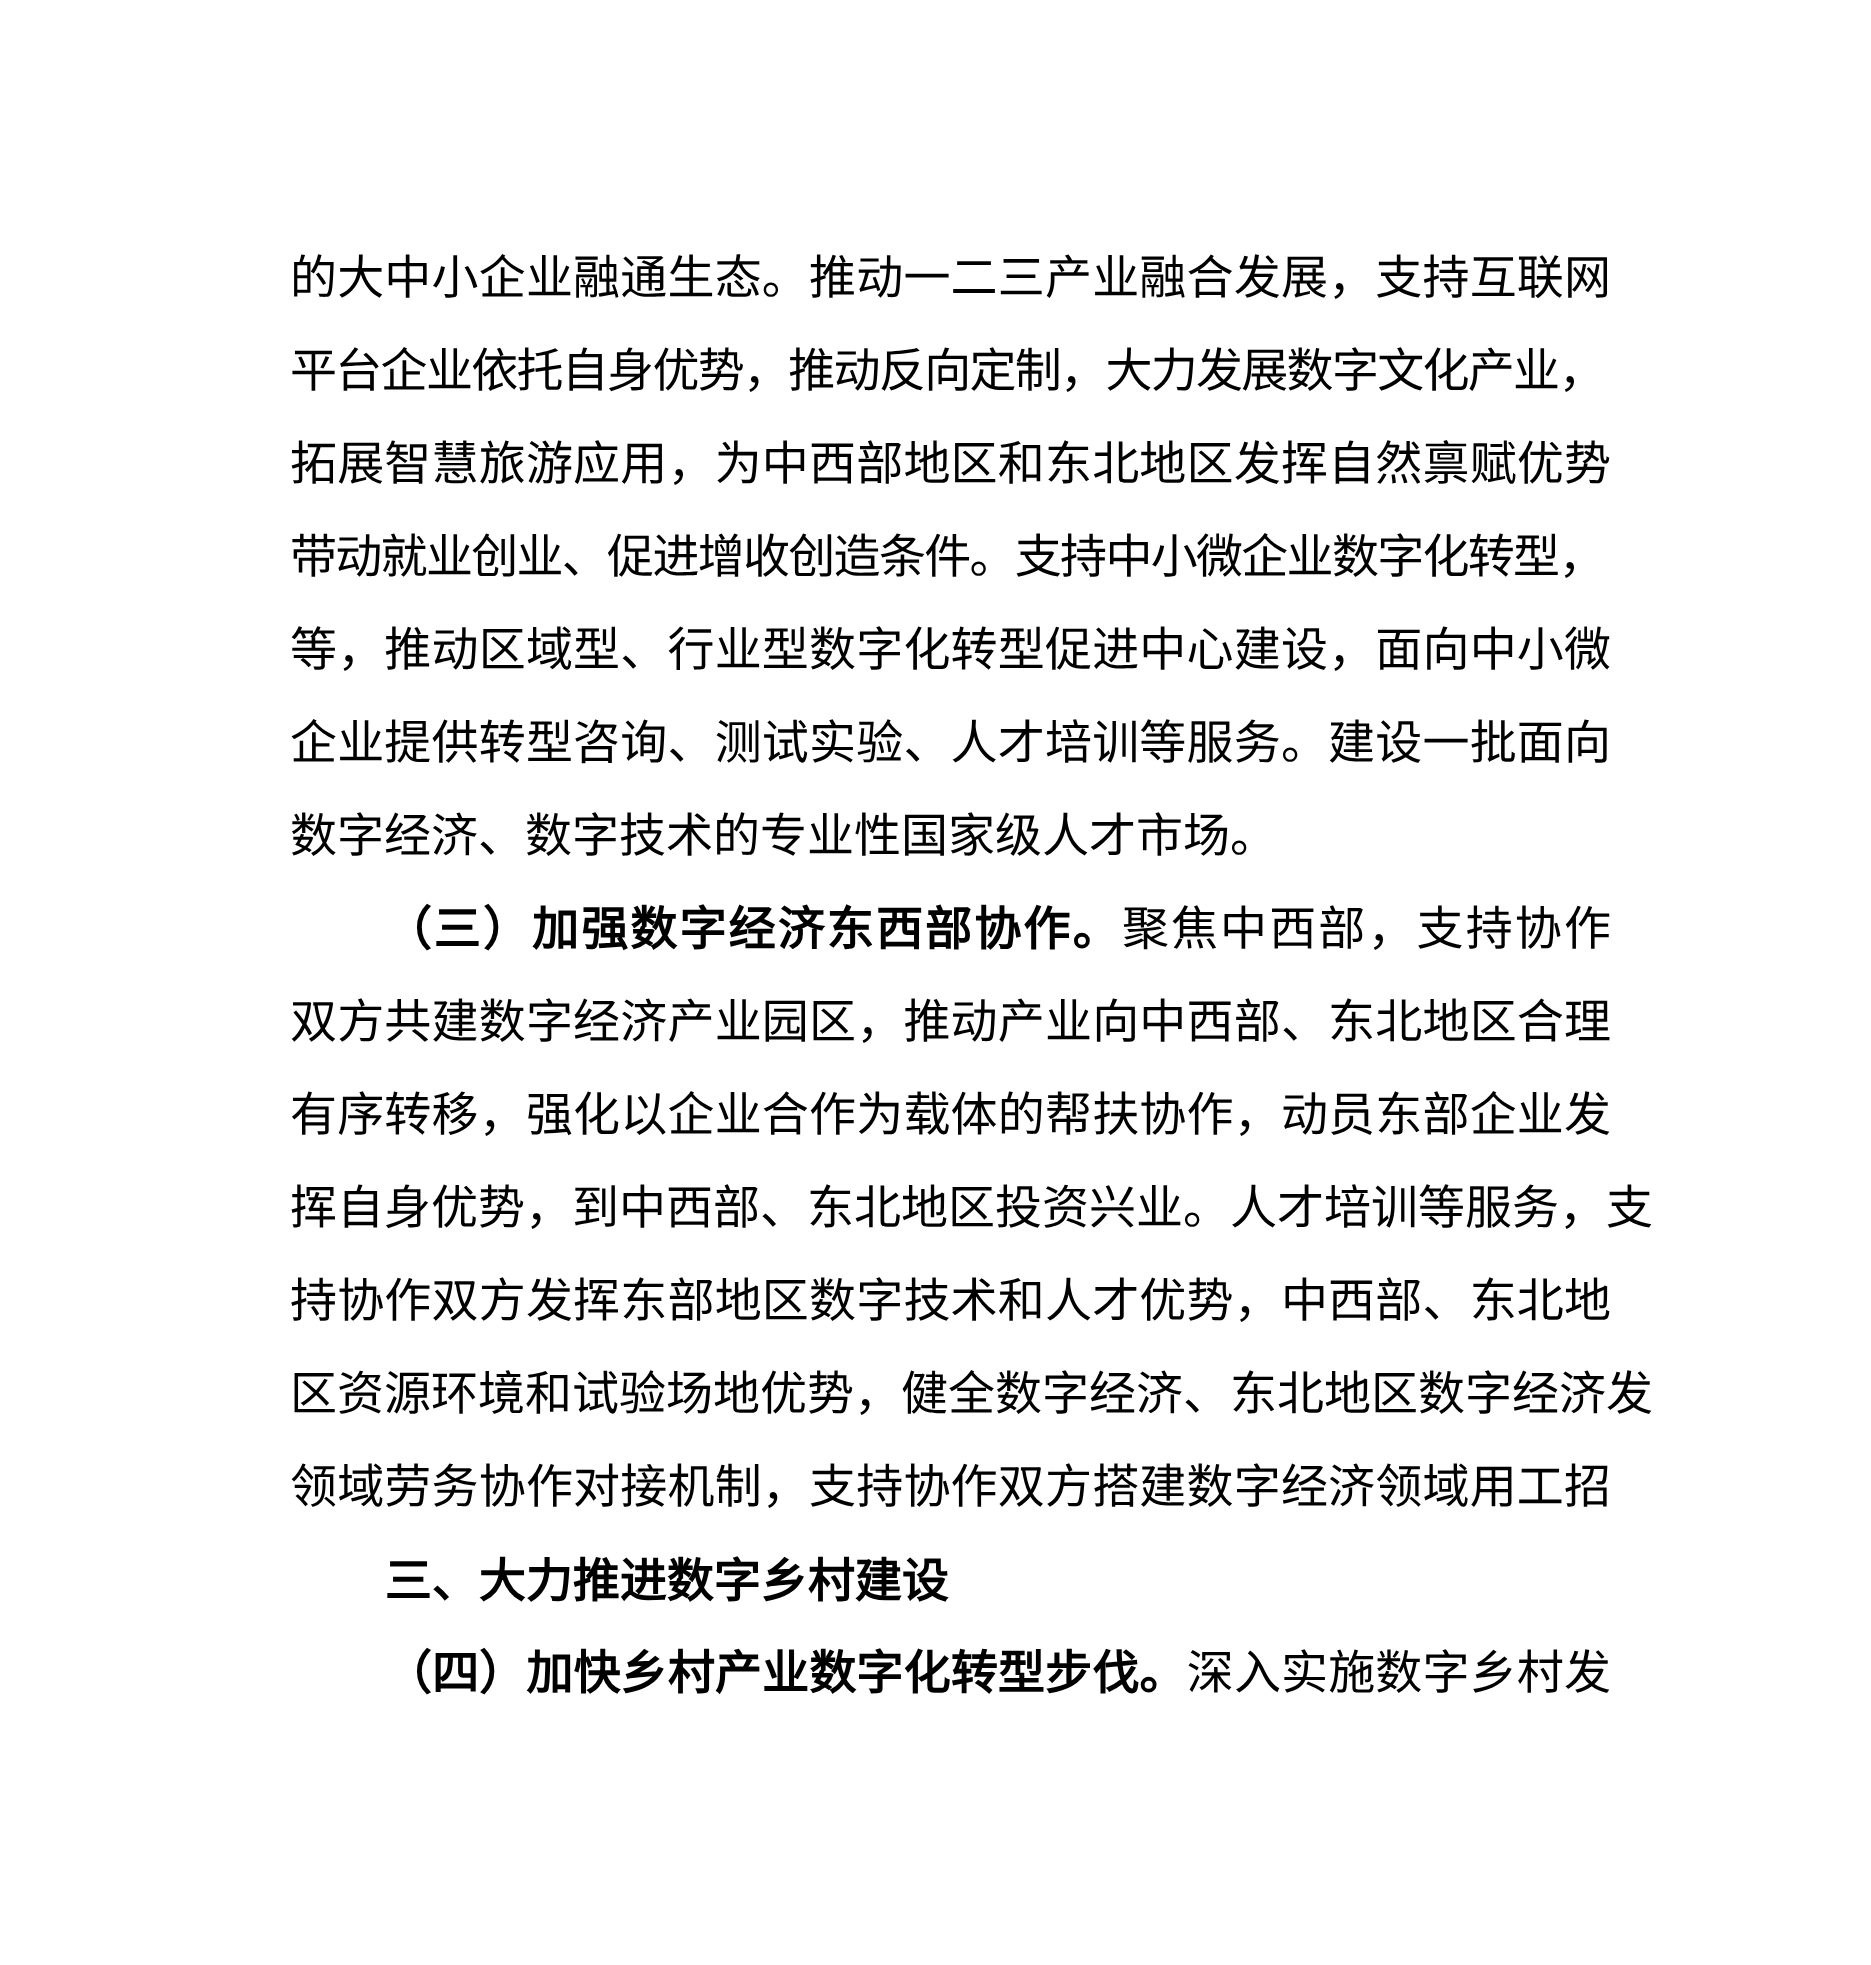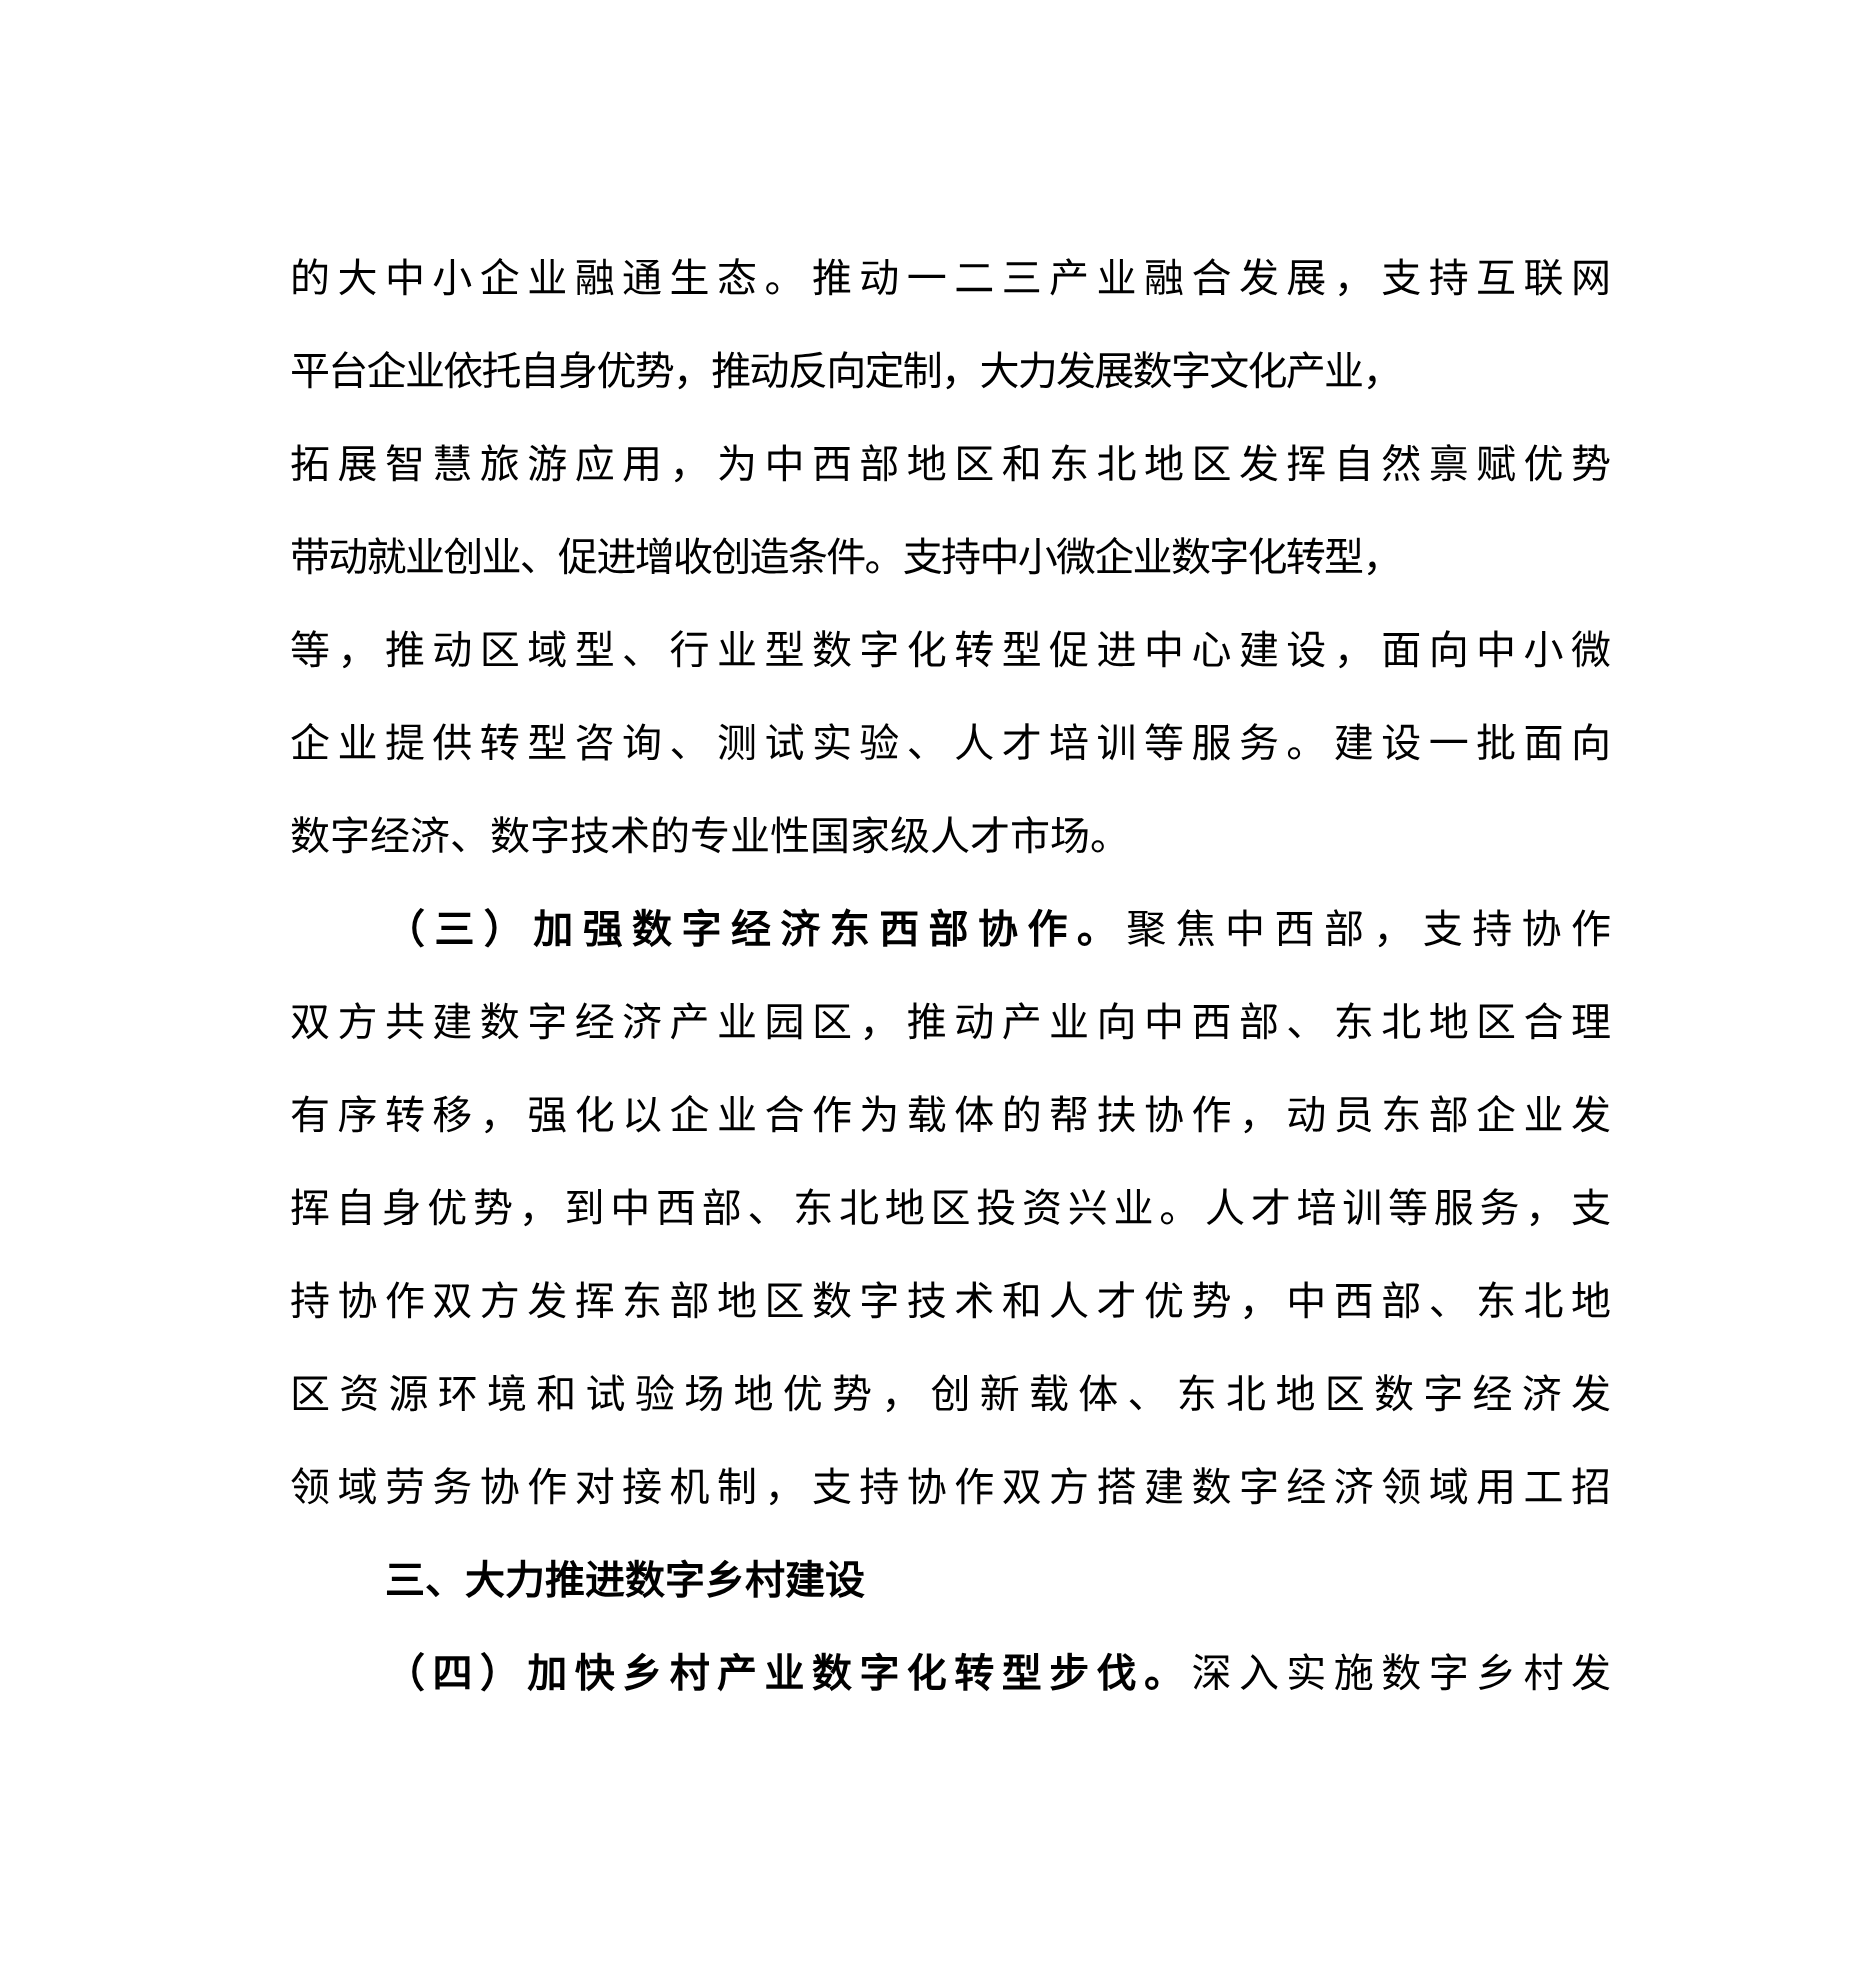--- a/index.html
+++ b/index.html
@@ -18,21 +18,21 @@
   }
   .text-block {
     position: absolute;
     left: 290px;
     top: 232px;
     width: 1321px;
   }
   .line {
     height: 93px;
     line-height: 93px;
-    font-size: 40px;
+    font-size: 47px;
     text-align: justify;
     white-space: nowrap;
   }
   .line.fill {
     text-align-last: justify;
   }
   .line.tight {
     
     letter-spacing: -1.7px;
   }
@@ -58,19 +58,19 @@
       <div class="line fill"><span>拓展智慧旅游应用，为中西部地区和东北地区发挥自然禀赋优势</span></div>
       <div class="line tight"><span>带动就业创业、促进增收创造条件。支持中小微企业数字化转型，</span></div>
       <div class="line fill"><span>等，推动区域型、行业型数字化转型促进中心建设，面向中小微</span></div>
       <div class="line fill"><span>企业提供转型咨询、测试实验、人才培训等服务。建设一批面向</span></div>
       <div class="line"><span>数字经济、数字技术的专业性国家级人才市场。</span></div>
       <div class="line indent fill"><span class="bold-lead">（三）加强数字经济东西部协作。</span><span>聚焦中西部，支持协作</span></div>
       <div class="line fill"><span>双方共建数字经济产业园区，推动产业向中西部、东北地区合理</span></div>
       <div class="line fill"><span>有序转移，强化以企业合作为载体的帮扶协作，动员东部企业发</span></div>
       <div class="line fill"><span>挥自身优势，到中西部、东北地区投资兴业。人才培训等服务，支</span></div>
       <div class="line fill"><span>持协作双方发挥东部地区数字技术和人才优势，中西部、东北地</span></div>
-      <div class="line fill"><span>区资源环境和试验场地优势，创新载体、东北地区数字经济发</span></div>
+      <div class="line fill"><span>区资源环境和试验场地优势，健全数字经济、东北地区数字经济发</span></div>
       <div class="line fill"><span>领域劳务协作对接机制，支持协作双方搭建数字经济领域用工招</span></div>
       <div class="line heading indent"><span class="bold-lead">三、大力推进数字乡村建设</span></div>
       <div class="line indent fill"><span class="bold-lead">（四）加快乡村产业数字化转型步伐。</span><span>深入实施数字乡村发</span></div>
     </main>
 </div>
 
 
 </body></html>

